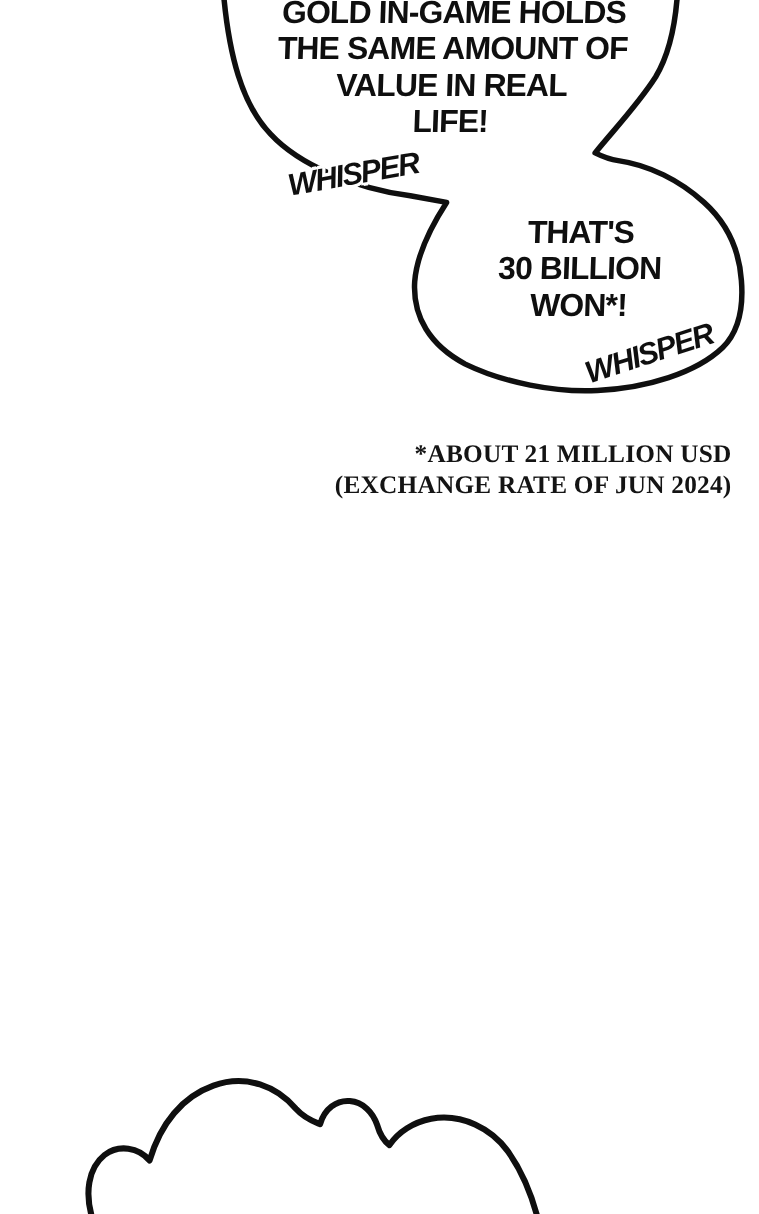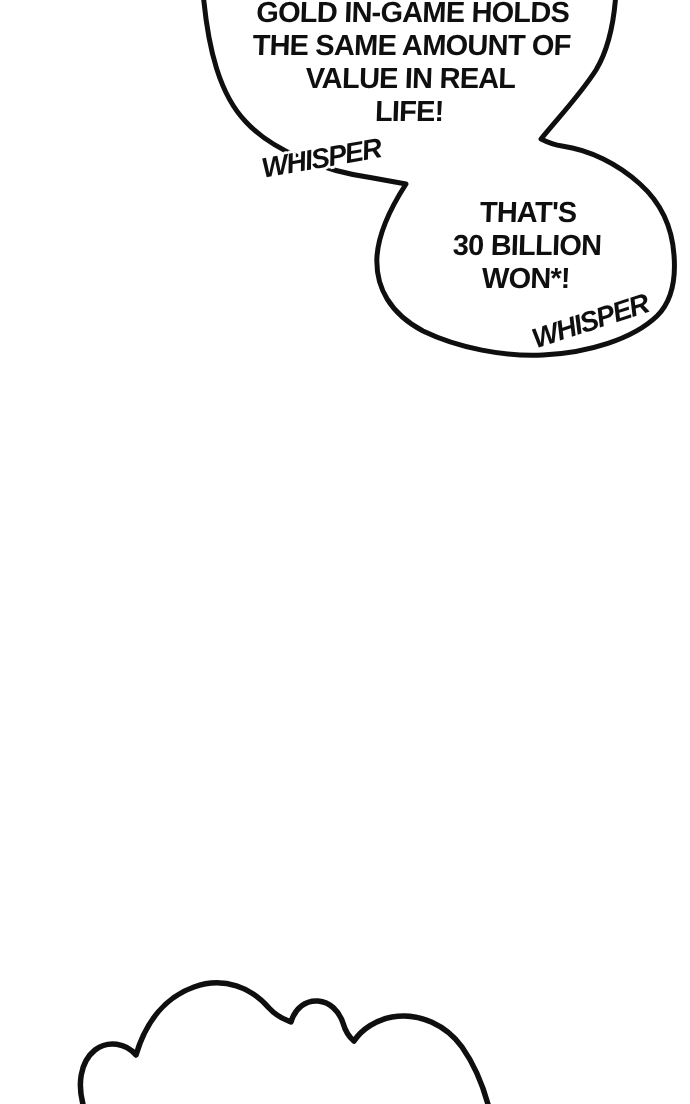--- a/index.html
+++ b/index.html
@@ -129,14 +129,18 @@
   <div id="whisper1" class="whisper">WHISPER</div>
 
   <div id="bubble2-text" class="bubble-text">
     <div>THAT'S</div>
     <div>30 BILLION</div>
     <div>WON*!</div>
   </div>
 
   <div id="whisper2" class="whisper">WHISPER</div>
 
+  <div id="footnote">
+    <div>*ABOUT 21 MILLION USD</div>
+    <div>(EXCHANGE RATE OF JUN 2024)</div>
+  </div>
 
 </div>
 
 </body></html>

